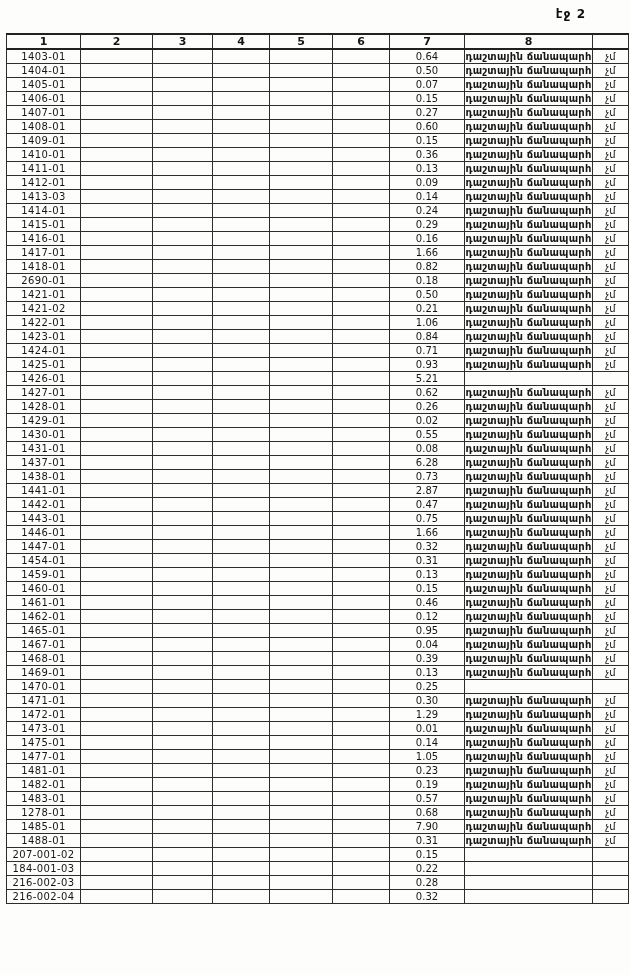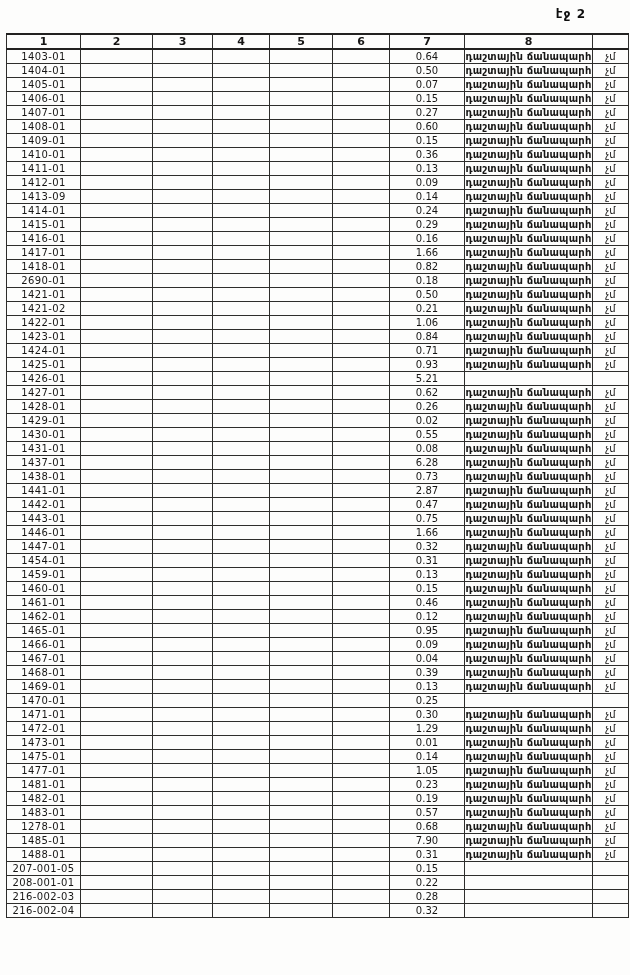--- a/index.html
+++ b/index.html
@@ -232,21 +232,21 @@
       <td></td>
       <td></td>
       <td></td>
       <td></td>
       <td class="cell-value">0.09</td>
       <td class="cell-road">դաշտային ճանապարհ</td>
       <td class="note-cell">չմ</td>
     </tr>
 
     <tr>
-      <td class="cell-id">1413-09</td>
+      <td class="cell-id">1413-03</td>
       <td></td>
       <td></td>
       <td></td>
       <td></td>
       <td></td>
       <td class="cell-value">0.14</td>
       <td class="cell-road">դաշտային ճանապարհ</td>
       <td class="note-cell">չմ</td>
     </tr>
 
@@ -616,31 +616,20 @@
       <td></td>
       <td></td>
       <td></td>
       <td></td>
       <td></td>
       <td class="cell-value">0.95</td>
       <td class="cell-road">դաշտային ճանապարհ</td>
       <td class="note-cell">չմ</td>
     </tr>
 
-    <tr>
-      <td class="cell-id">1466-01</td>
-      <td></td>
-      <td></td>
-      <td></td>
-      <td></td>
-      <td></td>
-      <td class="cell-value">0.09</td>
-      <td class="cell-road">դաշտային ճանապարհ</td>
-      <td class="note-cell">չմ</td>
-    </tr>
 
     <tr>
       <td class="cell-id">1467-01</td>
       <td></td>
       <td></td>
       <td></td>
       <td></td>
       <td></td>
       <td class="cell-value">0.04</td>
       <td class="cell-road">դաշտային ճանապարհ</td>
@@ -812,33 +801,33 @@
       <td></td>
       <td></td>
       <td></td>
       <td class="cell-value">0.31</td>
       <td class="cell-road">դաշտային ճանապարհ</td>
       <td class="note-cell">չմ</td>
     </tr>
 
 
     <tr>
-      <td class="cell-id">207-001-05</td>
+      <td class="cell-id">207-001-02</td>
       <td></td>
       <td></td>
       <td></td>
       <td></td>
       <td></td>
       <td class="cell-value">0.15</td>
       <td class="cell-road"></td>
       <td class="note-cell"></td>
     </tr>
 
     <tr>
-      <td class="cell-id">208-001-01</td>
+      <td class="cell-id">184-001-03</td>
       <td></td>
       <td></td>
       <td></td>
       <td></td>
       <td></td>
       <td class="cell-value">0.22</td>
       <td class="cell-road"></td>
       <td class="note-cell"></td>
     </tr>
 

